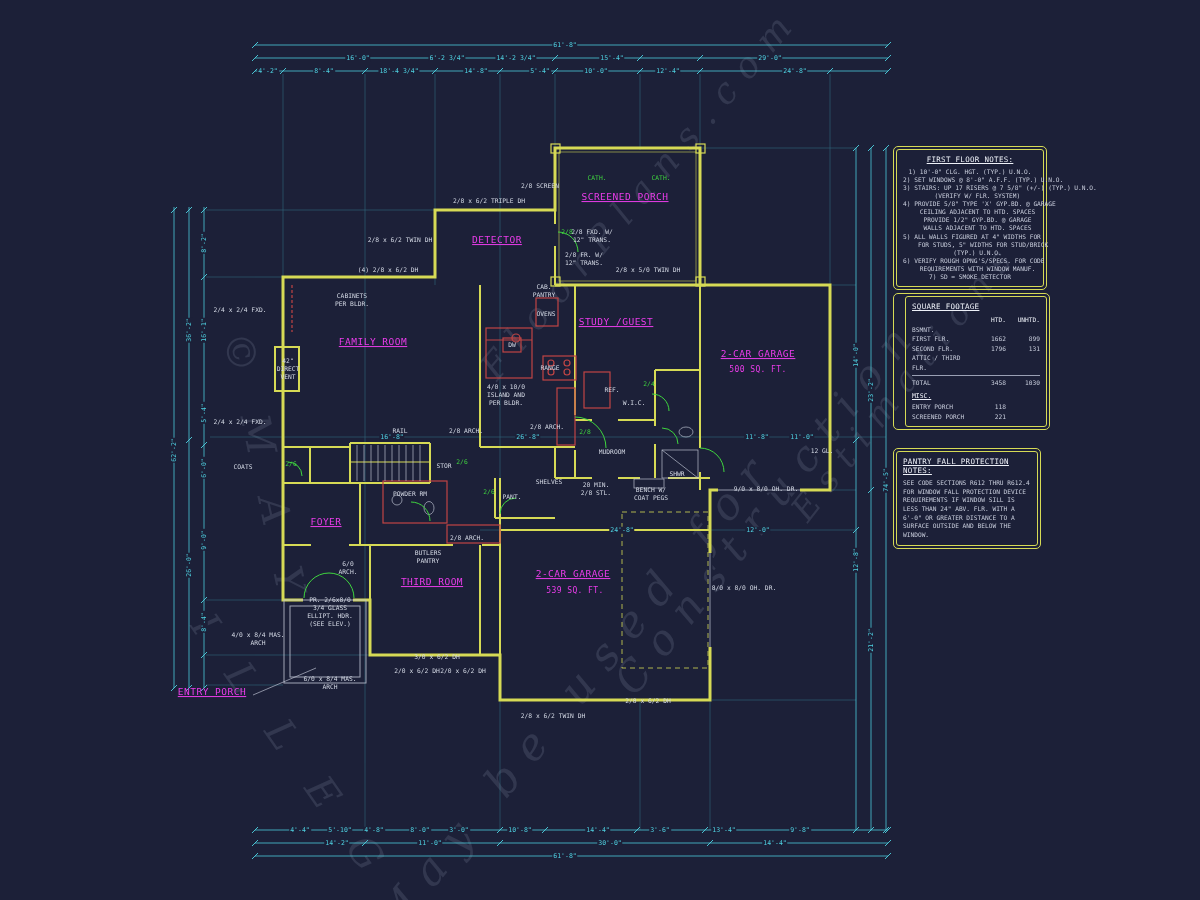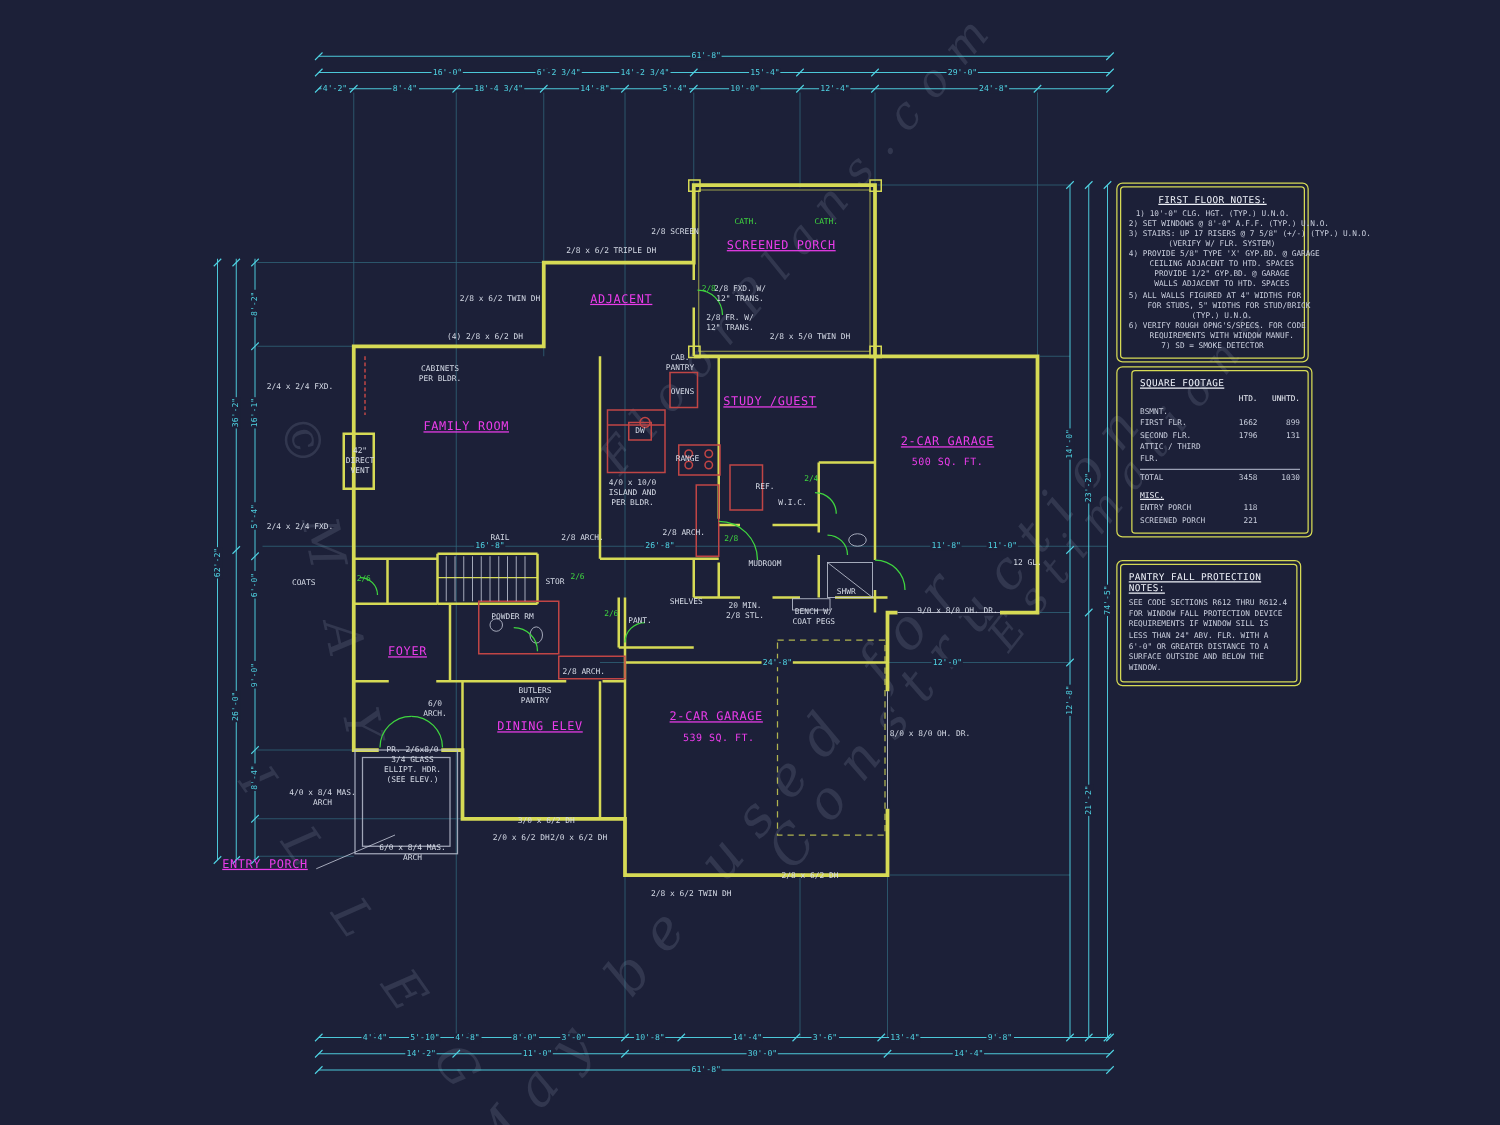--- a/index.html
+++ b/index.html
@@ -145,26 +145,26 @@
       <path d="M500 514 A16 16 0 0 1 516 498"></path>
       <path d="M652 394 A17 17 0 0 1 669 411"></path>
       <path d="M662 428 A16 16 0 0 1 678 444"></path>
       <path d="M558 232 A20 20 0 0 1 578 252"></path>
       <path d="M288 462 A14 14 0 0 1 302 476"></path>
     </g>
   </svg>
 
   <div class="layer">
       <span class="room" style="left: 625px; top: 197px;">SCREENED PORCH</span>
-      <span class="room" style="left: 497px; top: 240px;">ADJACENT</span>
+      <span class="room" style="left: 497px; top: 240px;">DETECTOR</span>
       <span class="room" style="left: 373px; top: 342px;">FAMILY ROOM</span>
       <span class="room" style="left: 616px; top: 322px;">STUDY /GUEST</span>
       <span class="room" style="left: 758px; top: 354px;">2-CAR GARAGE</span>
       <span class="room" style="left: 326px; top: 522px;">FOYER</span>
-      <span class="room" style="left: 432px; top: 582px;">DINING ELEV</span>
+      <span class="room" style="left: 432px; top: 582px;">THIRD ROOM</span>
       <span class="room" style="left: 573px; top: 574px;">2-CAR GARAGE</span>
       <span class="room" style="left: 212px; top: 692px;">ENTRY PORCH</span>
     </div>
   <div class="layer">
       <span class="sub" style="left: 758px; top: 370px;">500 SQ. FT.</span>
       <span class="sub" style="left: 575px; top: 591px;">539 SQ. FT.</span>
     </div>
   <div class="layer">
       <span class="ann" style="left: 540px; top: 186px;">2/8 SCREEN</span>
       <span class="ann" style="left: 592px; top: 236px;">2/8 FXD. W/

